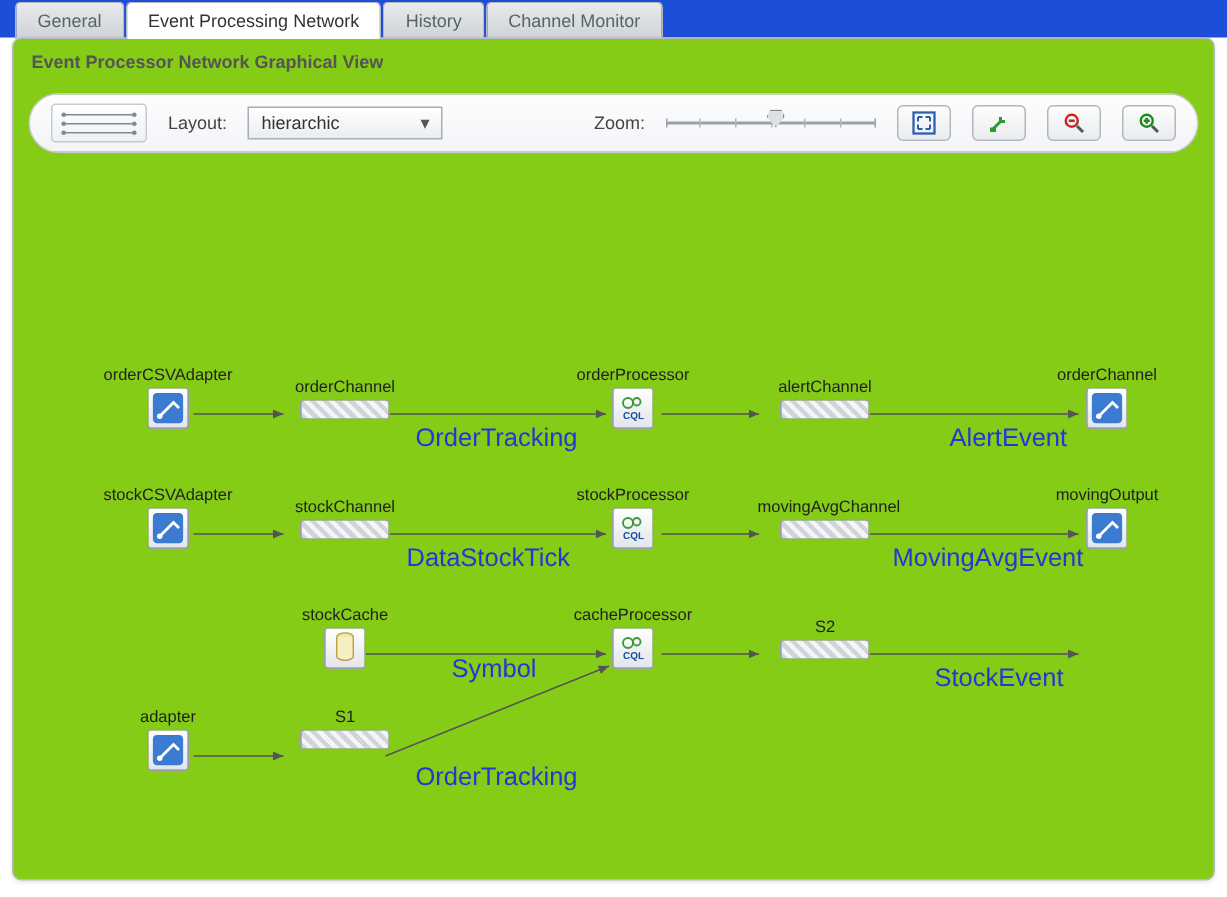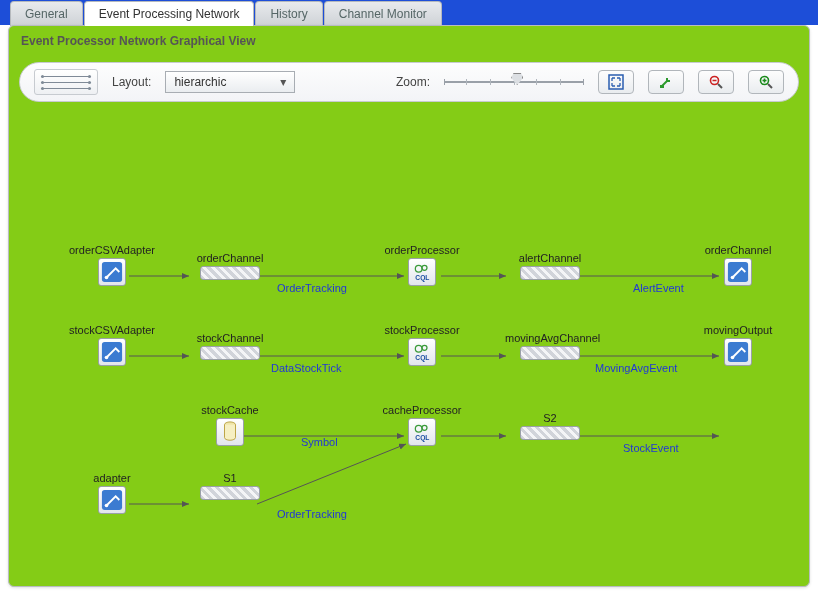--- a/index.html
+++ b/index.html
@@ -99,21 +99,21 @@
   .canvas{position:absolute;left:0;top:90px;right:0;bottom:0}
   .node{position:absolute;text-align:center;width:90px}
   .node .icon{width:28px;height:28px;margin:0 auto;border:1px solid #9aa0a8;border-radius:3px;background:linear-gradient(#fff,#e2e6eb);display:flex;align-items:center;justify-content:center}
   .node .nl{font-size:11px;color:#222;margin-bottom:2px;white-space:nowrap}
   .adapter-ic svg{width:22px;height:22px}
   .channel-ic{background:repeating-linear-gradient(45deg,#d1d4da,#d1d4da 3px,#f4f5f7 3px,#f4f5f7 6px)!important;width:60px!important;height:14px!important;border:1px solid #9aa0a8;border-radius:2px}
   .proc-ic svg{width:20px;height:20px}
   .cache-ic svg{width:16px;height:22px}
   .bean-ic svg{width:22px;height:22px}
   svg.edges{position:absolute;left:0;top:0;width:100%;height:100%;pointer-events:none}
-  .edgelabel{position:absolute;font-size:11px;color:#2138d6}
+  .edgelabel{position:absolute;font-size:17px;color:#2138d6}
 </style>
 </head>
 <body>
 
 <div class="tabs">
   <div class="tab">General</div>
   <div class="tab active">Event Processing Network</div>
   <div class="tab">History</div>
   <div class="tab">Channel Monitor</div>
 </div>

